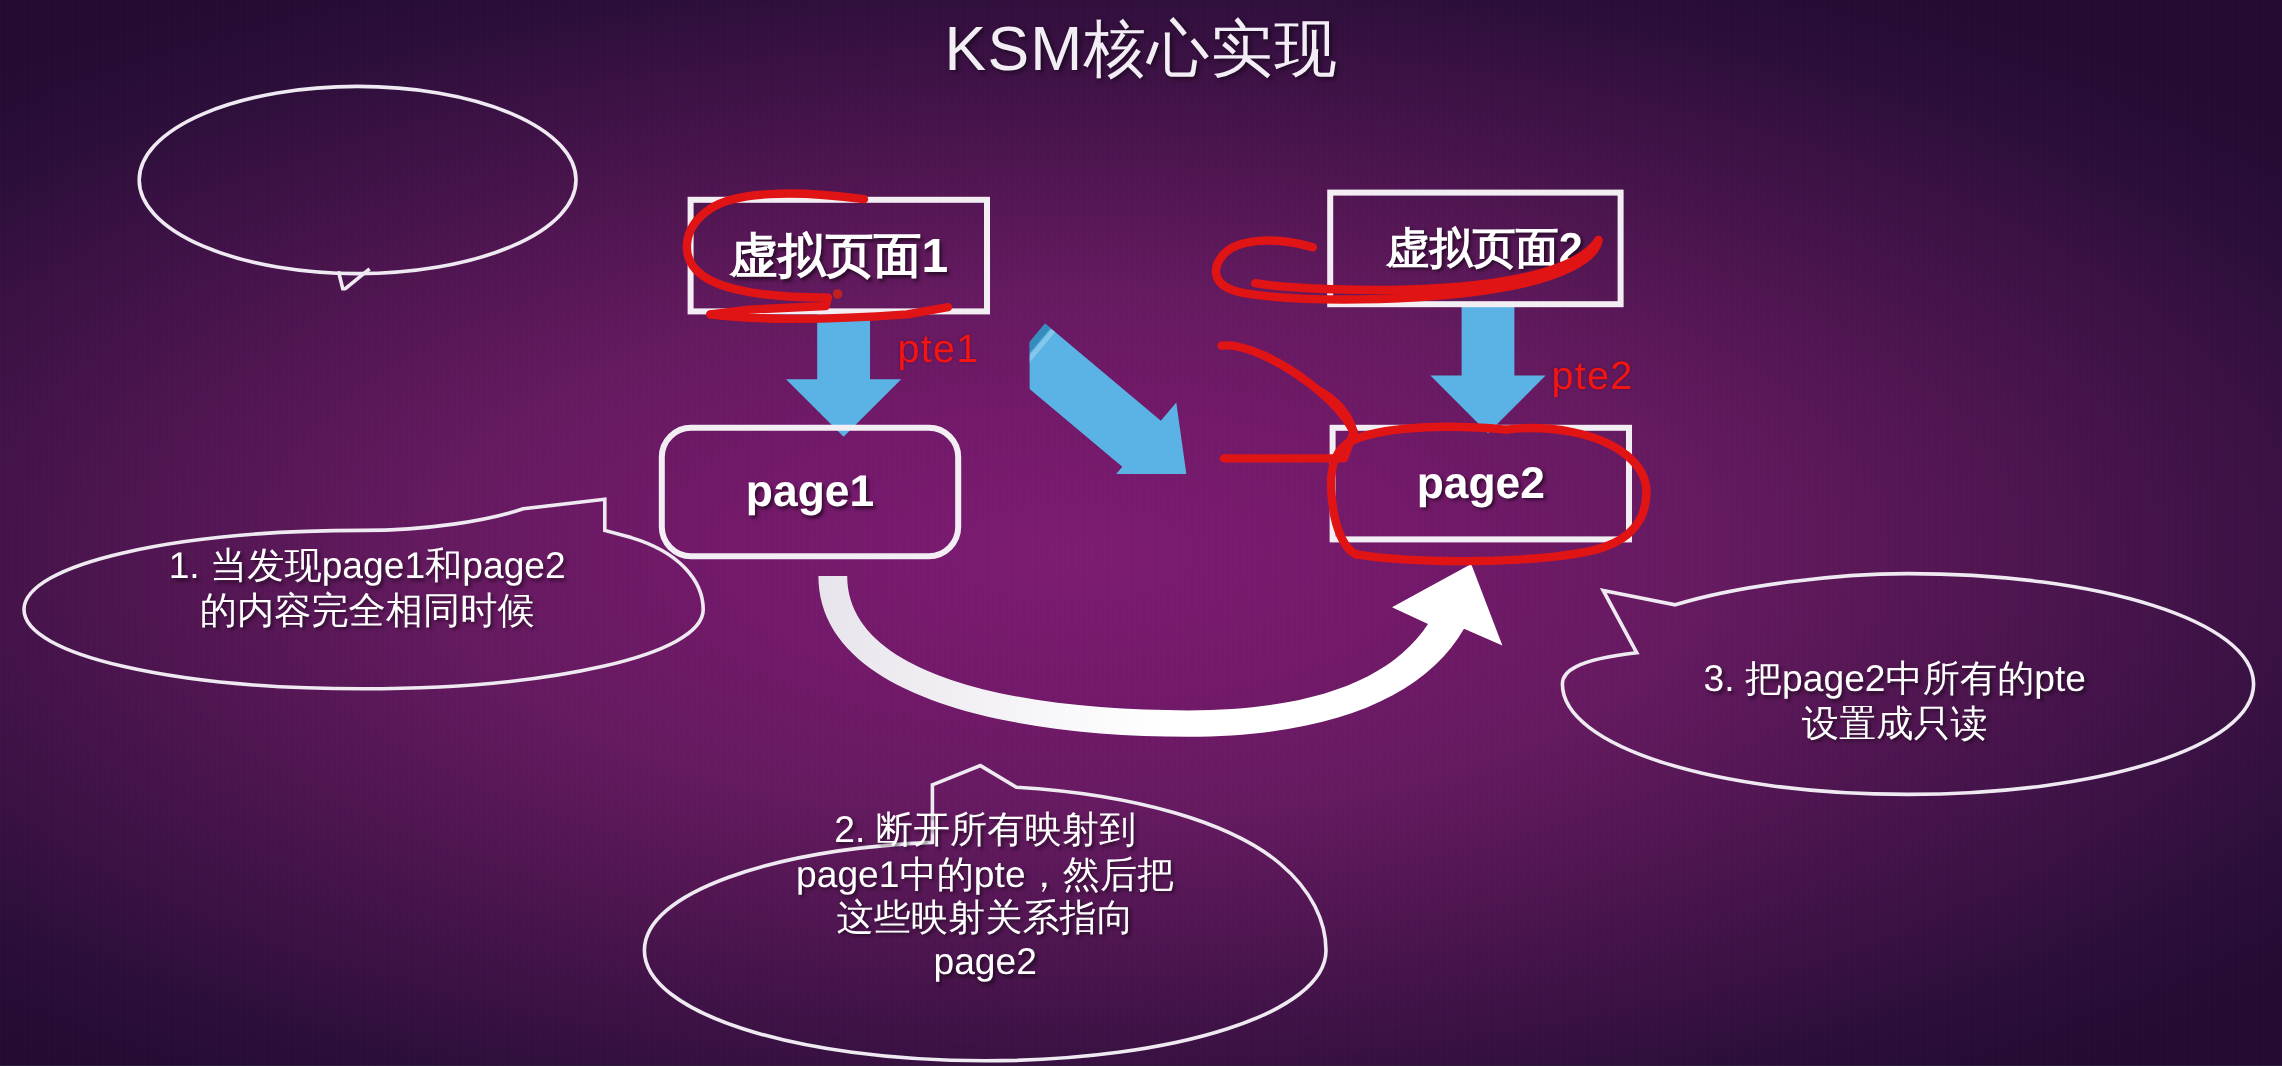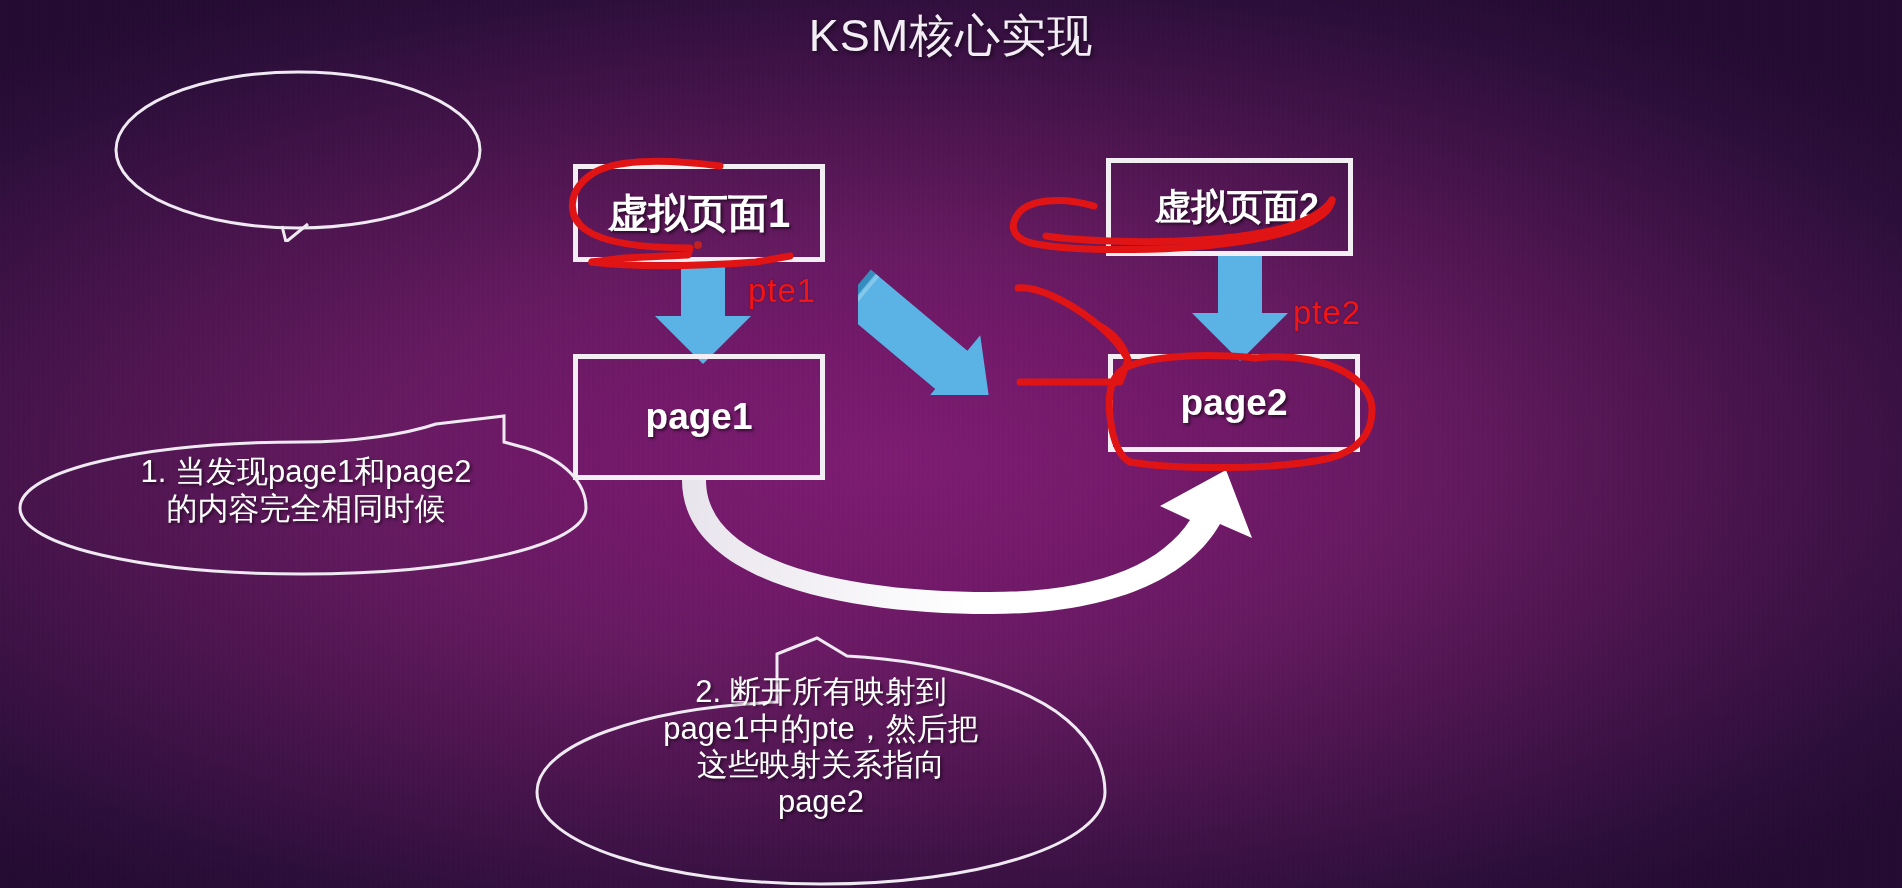--- a/index.html
+++ b/index.html
@@ -36,42 +36,42 @@
       rgba(0,0,0,0.012) 2px,
       rgba(0,0,0,0.012) 5px);
     mix-blend-mode: overlay;
   }
   #slide > * { position: absolute; }
 
   .ttl {
     left: 0; right: 0; top: 6px;
     text-align: center;
     color: #f3eef5;
-    font-size: 45px;
+    font-size: 52px;
     font-weight: 400;
     letter-spacing: 1px;
     text-shadow: 2px 2px 4px rgba(0,0,0,.55);
     z-index: 6;
   }
 
   
   .box {
     border: 5px solid #f2eef3;
     box-sizing: border-box;
     display: flex;
     align-items: center;
     justify-content: center;
     color: #ffffff;
     font-weight: bold;
     text-shadow: 2px 2px 3px rgba(0,0,0,.55);
     z-index: 5;
   }
   #box-vp1 { left: 573px; top: 164px; width: 252px; height: 98px; font-size: 40px; }
   #box-vp2 { left: 1106px; top: 158px; width: 247px; height: 98px; font-size: 36px; padding-left: 15px; }
-  #box-p1  { left: 573px; top: 354px; width: 252px; height: 126px; font-size: 37px; }
+  #box-p1  { left: 549px; top: 354px; width: 252px; height: 112px; font-size: 37px; border-radius: 27px; }
   #box-p2  { left: 1108px; top: 354px; width: 252px; height: 98px; font-size: 37px; }
 
   
   .bluearrow { z-index: 4; }
   #arrow-v1 { left: 648px; top: 258px; }
   #arrow-v2 { left: 1185px; top: 255px; }
   #arrow-diag { left: 858px; top: 265px; }
 
   
   #arrow-curve { left: 660px; top: 462px; z-index: 4; }
@@ -220,14 +220,26 @@
                C 136,248 10,208 10,156
                C 10,108 116,72 250,66
                L 250,18 Z" fill="none" stroke="#efe9f2" stroke-width="3"></path>
     </svg>
     <div class="txt">2. 断开所有映射到
 page1中的pte，然后把
 这些映射关系指向
 page2</div>
   </div>
 
+  <div class="callout" id="co3">
+    <svg width="622" height="202" viewBox="0 0 622 202">
+      <path d="M 96,74 L 68,22 L 128,34
+               C 180,18 262,8 322,8
+               C 482,8 610,48 610,100
+               C 610,152 482,192 322,192
+               C 162,192 34,152 34,100
+               C 34,90 44,80 96,74 Z" fill="none" stroke="#efe9f2" stroke-width="3"></path>
+    </svg>
+    <div class="txt">3. 把page2中所有的pte
+设置成只读</div>
+  </div>
 
 </div>
 
 </body></html>

